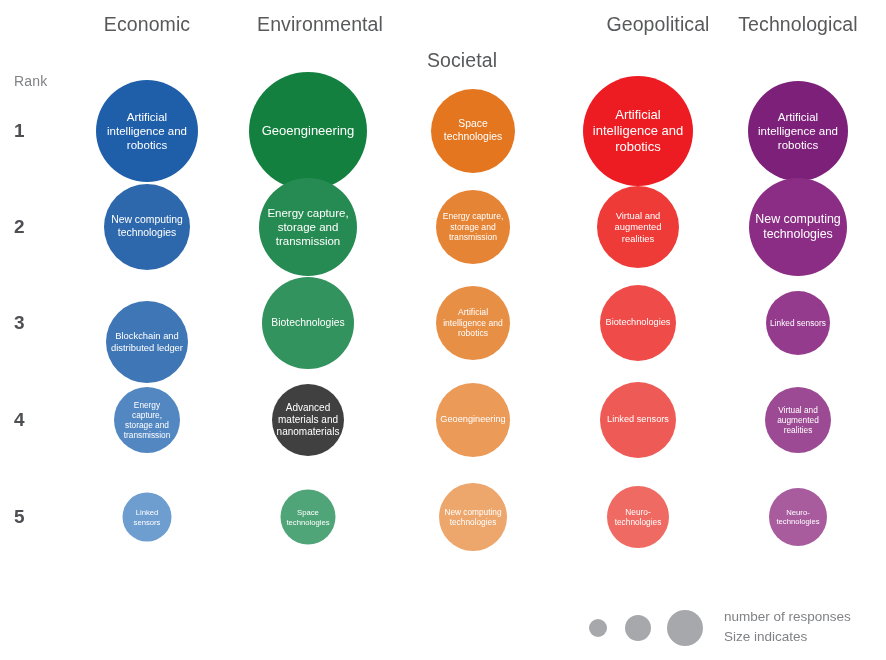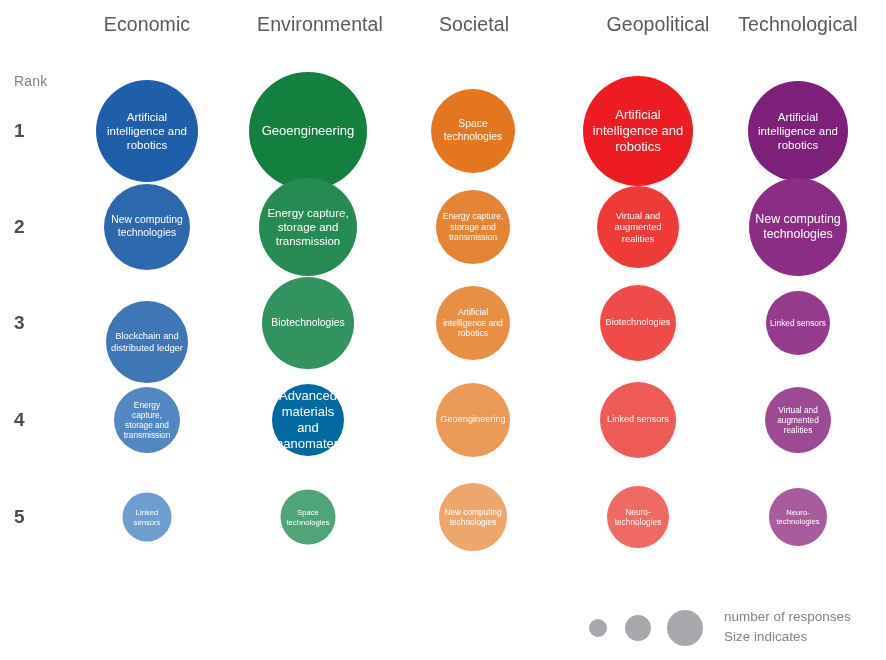--- a/index.html
+++ b/index.html
@@ -81,21 +81,21 @@
 </head>
 <body>
 
 <div id="stage">
 
   <div class="rank-caption">Rank</div>
 
   <div id="headers">
       <div class="col-header" style="left: 147px;">Economic</div>
       <div class="col-header" style="left: 308px; margin-left: 12px;">Environmental</div>
-      <div class="col-header" style="left: 474px;">Societal</div>
+      <div class="col-header" style="left: 462px; margin-top: 36px;">Societal</div>
       <div class="col-header" style="left: 658px; text-align: right;">Geopolitical</div>
       <div class="col-header" style="left: 798px; text-align: right;">Technological</div>
     </div>
   <div id="ranks">
       <div class="rank-num" style="top: 131px;">1</div>
       <div class="rank-num" style="top: 227px;">2</div>
       <div class="rank-num" style="top: 323px;">3</div>
       <div class="rank-num" style="top: 420px;">4</div>
       <div class="rank-num" style="top: 517px;">5</div>
     </div>
@@ -117,21 +117,21 @@
       </div>
       <div class="bubble" style="left: 308px; top: 131px; width: 118px; height: 118px; background: rgb(19, 128, 63); font-size: 13px;">
         <span>Geoengineering</span>
       </div>
       <div class="bubble" style="left: 308px; top: 227px; width: 98px; height: 98px; background: rgb(38, 139, 82); font-size: 11.5px;">
         <span>Energy capture, storage and transmission</span>
       </div>
       <div class="bubble" style="left: 308px; top: 323px; width: 92px; height: 92px; background: rgb(51, 147, 94); font-size: 10.4px;">
         <span>Biotechnologies</span>
       </div>
-      <div class="bubble" style="left: 308px; top: 420px; width: 72px; height: 72px; background: #0369a1; font-size: 13px;">
+      <div class="bubble" style="left: 308px; top: 420px; width: 72px; height: 72px; background: #404040; font-size: 10px;">
         <span>Advanced materials and nanomaterials</span>
       </div>
       <div class="bubble" style="left: 308px; top: 517px; width: 55px; height: 55px; background: rgb(79, 164, 120); font-size: 7.7px;">
         <span>Space technologies</span>
       </div>
       <div class="bubble" style="left: 473px; top: 131px; width: 84px; height: 84px; background: rgb(227, 118, 31); font-size: 10.4px;">
         <span>Space technologies</span>
       </div>
       <div class="bubble" style="left: 473px; top: 227px; width: 74px; height: 74px; background: rgb(230, 132, 53); font-size: 8.6px;">
         <span>Energy capture, storage and transmission</span>

